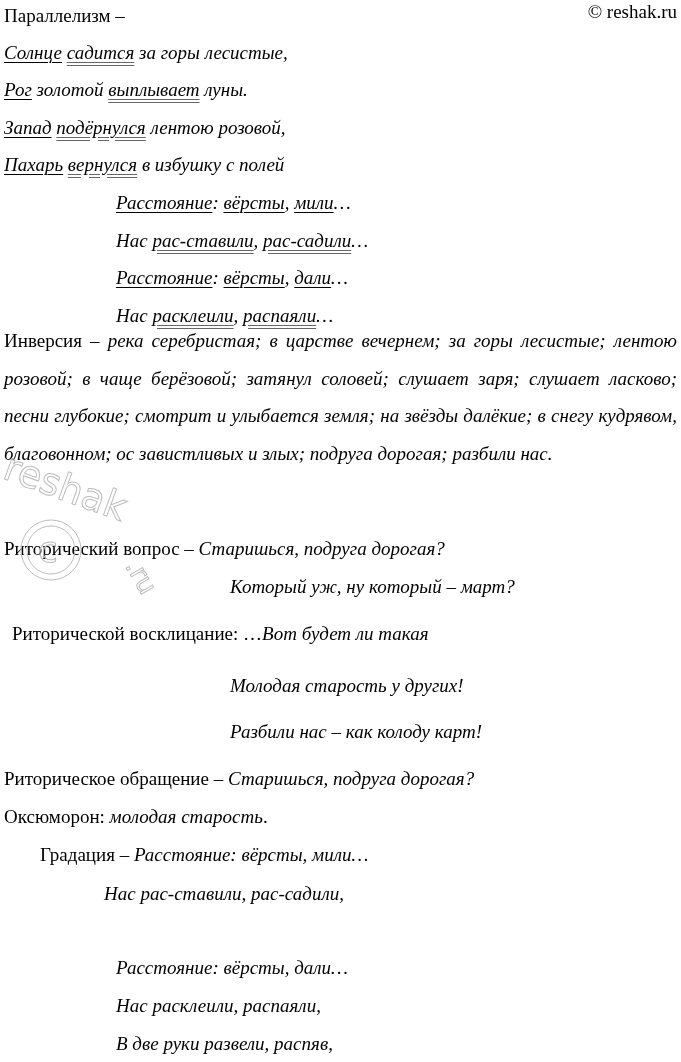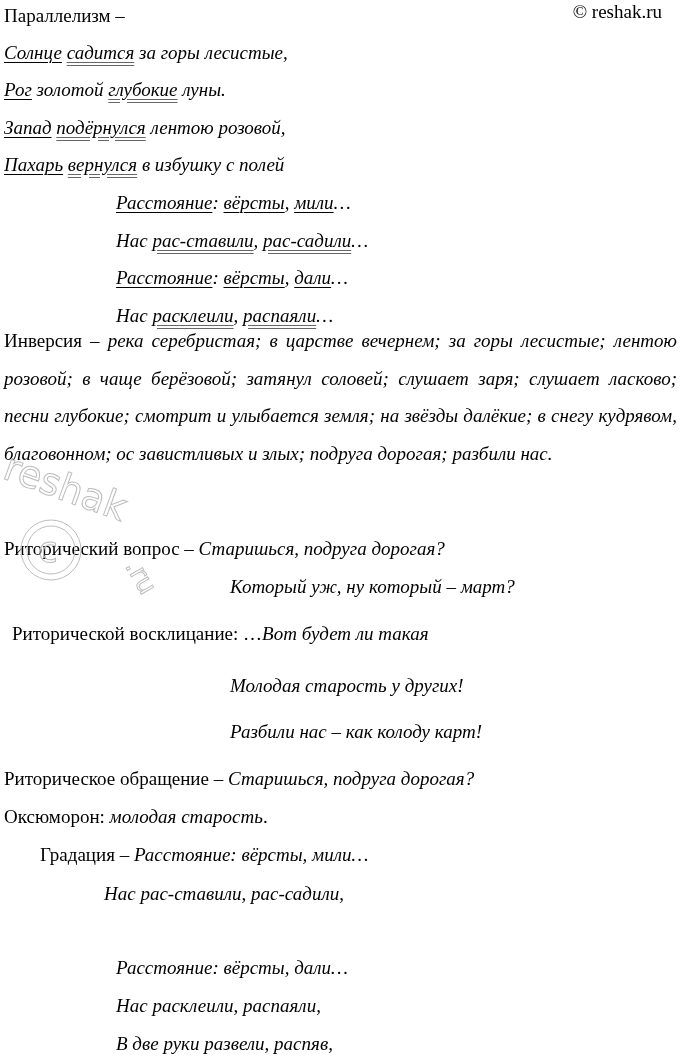--- a/index.html
+++ b/index.html
@@ -3,33 +3,33 @@
 <meta charset="utf-8">
 <style>
   html, body { margin:0; padding:0; background:#ffffff; }
   body { width:681px; height:1062px; position:relative; overflow:hidden;
          font-family:"Liberation Serif", "DejaVu Serif", serif; font-size:19px; color:#000; }
   .line { position:absolute; white-space:nowrap; line-height:24px; }
   i, .it { font-style:italic; }
   .u1 { text-decoration:underline; text-decoration-thickness:1px; text-underline-offset:3px; }
   .u2 { text-decoration:underline double; text-decoration-color:#666; text-underline-offset:3px; }
   .justify { position:absolute; left:4px; width:673px; text-align:justify; line-height:37.5px; }
-  .copyright { position:absolute; right:19px; top:0; line-height:24px; }
+  .copyright { position:absolute; right:4px; top:0; line-height:24px; }
   .watermark { position:absolute; left:-4px; top:455px; width:200px; height:140px; pointer-events:none; }
 </style>
 </head>
 <body>
 
 <div class="copyright">© reshak.ru</div>
 
 <div class="line" style="left:4px; top:4px;">Параллелизм –</div>
 
 <div class="line it" style="left:4px; top:41px;"><span class="u1">Солнце</span> <span class="u2">садится</span><span> за горы лесистые,</span></div>
 
-<div class="line it" style="left:4px; top:78px;"><span class="u1">Рог</span><span style="white-space:pre"> золотой </span><span class="u2">глубокие</span><span> луны.</span></div>
+<div class="line it" style="left:4px; top:78px;"><span class="u1">Рог</span><span style="white-space:pre"> золотой </span><span class="u2">выплывает</span><span> луны.</span></div>
 
 <div class="line it" style="left:4px; top:116px;"><span class="u1">Запад</span> <span class="u2">подёрнулся</span><span> лентою розовой,</span></div>
 
 <div class="line it" style="left:4px; top:153px;"><span class="u1">Пахарь</span> <span class="u2">вернулся</span><span> в избушку с полей</span></div>
 
 <div class="line it" style="left:116px; top:191px;"><span class="u1">Расстояние</span><span style="white-space:pre">: </span><span class="u1">вёрсты</span><span style="white-space:pre">, </span><span class="u1">мили</span><span>…</span></div>
 
 <div class="line it" style="left:116px; top:229px;"><span style="white-space:pre">Нас </span><span class="u2">рас-ставили</span><span style="white-space:pre">, </span><span class="u2">рас-садили</span><span>…</span></div>
 
 <div class="line it" style="left:116px; top:266px;"><span class="u1">Расстояние</span><span style="white-space:pre">: </span><span class="u1">вёрсты</span><span style="white-space:pre">, </span><span class="u1">дали</span><span>…</span></div>

